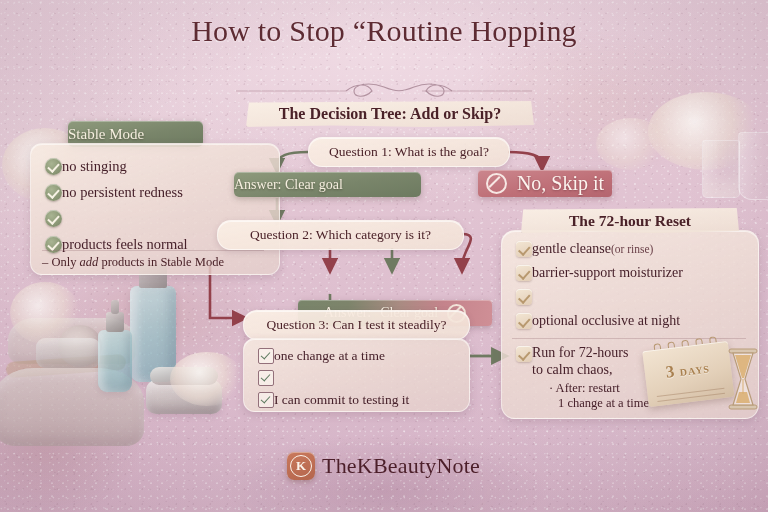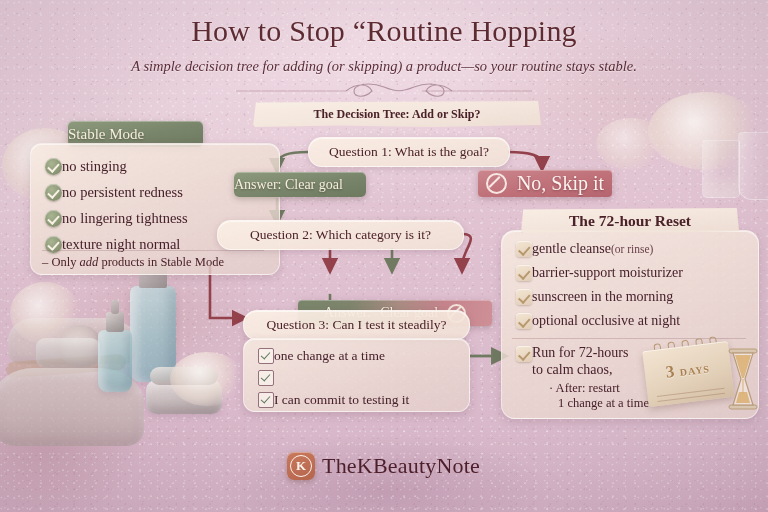--- a/index.html
+++ b/index.html
@@ -299,21 +299,20 @@
   <div class="deco bloom" style="left:2px;top:128px;width:86px;height:74px;"></div>
   <div class="deco bloom" style="left:10px;top:282px;width:70px;height:62px;opacity:.8;"></div>
   <div class="deco bloom" style="left:170px;top:352px;width:74px;height:54px;opacity:.85;"></div>
   <div class="deco bloom" style="left:648px;top:92px;width:116px;height:78px;opacity:.9;"></div>
   <div class="deco bloom" style="left:596px;top:118px;width:70px;height:52px;opacity:.55;"></div>
   <div class="deco glassA"></div>
   <div class="deco glassB"></div>
   <div class="bg vignette"></div>
 
   <div class="title">How to Stop “Routine Hopping</div>
-  <div class="subtitle">A simple decision tree for adding (or skipping) a product—so your routine stays stable.</div>
   <svg class="flourish" viewBox="0 0 296 18">
     <line x1="0" y1="9" x2="110" y2="9" stroke="#8d6170" stroke-width="1" opacity=".55"></line>
     <line x1="186" y1="9" x2="296" y2="9" stroke="#8d6170" stroke-width="1" opacity=".55"></line>
     <path d="M110 9 c10 -8 22 -8 26 0 c-8 8 -18 6 -18 0 c0 -6 14 -10 30 -4 c12 5 18 5 30 0 c16 -6 30 -2 30 4 c0 6 -10 8 -18 0 c4 -8 16 -8 26 0" fill="none" stroke="#7d5566" stroke-width="1.15" opacity=".8"></path>
   </svg>
 
   <svg class="arrows">
     <defs>
       <marker id="ag" markerWidth="7" markerHeight="7" refX="3.2" refY="3.2" orient="auto">
         <path d="M0,0 L6.6,3.2 L0,6.4 z" fill="#6f7a61"></path>
@@ -350,42 +349,41 @@
       <div class="row" style="font-size:14.5px;">
         <span class="tick-round"></span>
         <span>no stinging</span>
       </div>
       <div class="row" style="font-size:14.5px;">
         <span class="tick-round"></span>
         <span>no persistent redness</span>
       </div>
       <div class="row" style="font-size:14.5px;">
         <span class="tick-round"></span>
-        <span>no lingering tightness</span>
       </div>
       <div class="row" style="font-size:14.5px;">
         <span class="tick-round"></span>
-        <span>texture night normal</span>
+        <span>products feels normal</span>
       </div>
     </div>
   </div>
   <div class="divider" style="left:42px;top:250px;width:222px;"></div>
   <div class="footnote" style="left:42px;top:255px;">
     <span>–  Only </span><i>add</i><span> products in Stable Mode</span>
   </div>
 
-  <div class="banner" style="left:253px;top:101px;width:288px;height:26px;font-size:12px;line-height:26px;">
+  <div class="banner" style="left:246px;top:101px;width:288px;height:26px;font-size:16px;line-height:26px;">
     <span>The Decision Tree: Add or Skip?</span>
   </div>
 
   <div class="qbox" style="left:308px;top:137px;width:200px;height:28px;font-size:13.5px;">
     <span>Question 1: What is the goal?</span>
   </div>
 
-  <div class="chip-green" style="left:234px;top:172px;width:132px;height:25px;font-size:14px;">
+  <div class="chip-green" style="left:234px;top:172px;width:187px;height:25px;font-size:14px;">
     <span>Answer: Clear goal</span>
   </div>
 
   <div class="chip-red" style="left:478px;top:170px;width:134px;height:27px;font-size:20px;">
     <span class="noentry"></span>
     <span>No, Skip it</span>
   </div>
 
   <div class="qbox" style="left:217px;top:220px;width:245px;height:28px;font-size:13.5px;">
     <span>Question 2: Which category is it?</span>
@@ -427,21 +425,20 @@
       <span class="tick-cream"></span>
       <span>gentle cleanse</span>
       <span class="muted">(or rinse)</span>
     </div>
     <div class="row" style="font-size:14px;">
       <span class="tick-cream"></span>
       <span>barrier-support moisturizer</span>
     </div>
     <div class="row" style="font-size:14px;">
       <span class="tick-cream"></span>
-      <span>sunscreen in the morning</span>
     </div>
     <div class="row" style="font-size:14px;">
       <span class="tick-cream"></span>
       <span>optional occlusive at night</span>
     </div>
   </div>
 
   <div class="divider" style="left:512px;top:338px;width:234px;"></div>
 
   <div class="row" style="position:absolute;left:516px;top:344px;align-items:flex-start;font-size:14px;">

